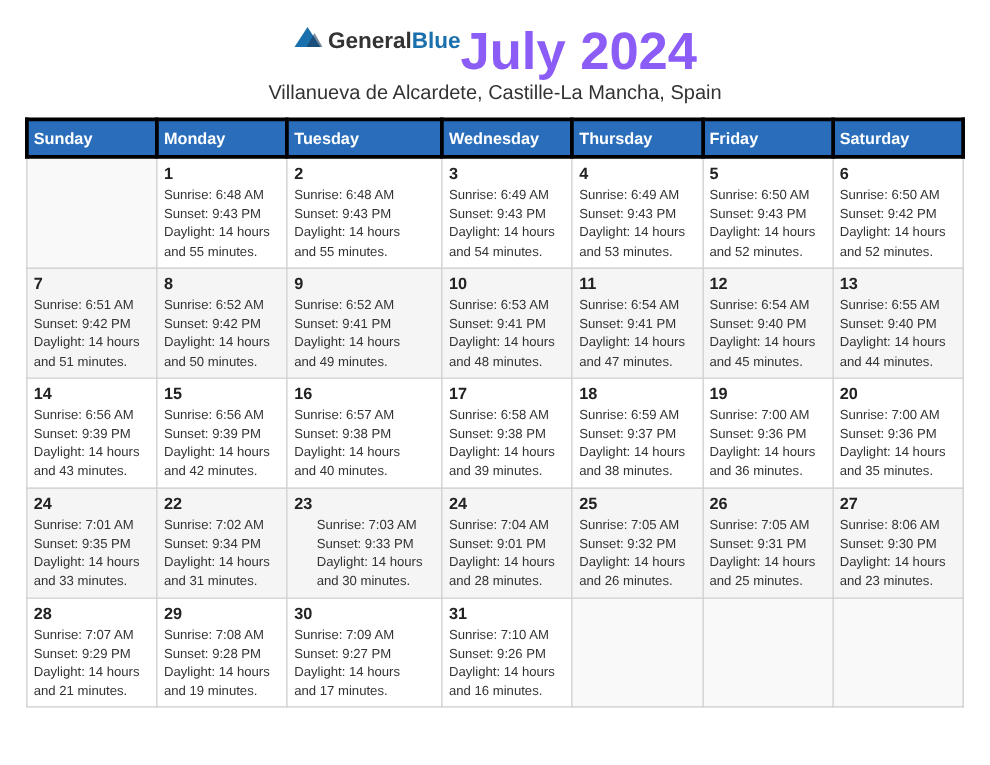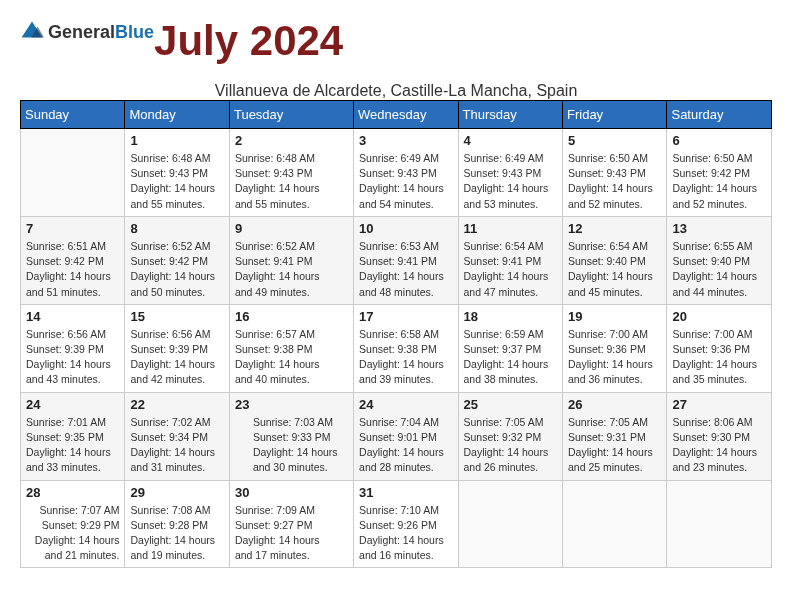--- a/index.html
+++ b/index.html
@@ -5,23 +5,23 @@
     * { box-sizing: border-box; margin: 0; padding: 0; }
     body {
       font-family: Arial, sans-serif;
       background: #fff;
       width: 792px;
       min-height: 612px;
       padding: 20px;
     }
     .header-section {
       display: flex;
-      justify-content: flex-start;
+      justify-content: center;
       align-items: flex-start;
-      margin-bottom: 20px;
+      margin-bottom: 4px;
     }
     .logo {
       display: flex;
       align-items: center;
       gap: 4px;
     }
     .logo-text-general {
       font-size: 18px;
       font-weight: bold;
       color: #333;
@@ -31,43 +31,44 @@
       font-weight: bold;
       color: #1a6fad;
     }
     .logo-icon {
       width: 24px;
       height: 24px;
     }
     .month-title {
       font-size: 42px;
       font-weight: bold;
-      color: #7f1d1d;
+      color: #8b5cf6;
       text-align: right;
       line-height: 1;
     }
     .location-title {
       text-align: center;
       font-size: 16px;
       color: #333;
+      margin-bottom: 10px;
       font-weight: normal;
     }
     table {
       width: 100%;
       border-collapse: collapse;
       font-size: 11px;
     }
     thead th {
       background-color: #2a6ebb;
       color: #fff;
       padding: 6px 4px;
       text-align: left;
       font-size: 13px;
-      font-weight: normal;
-      border: 1px solid #000000;
+      font-weight: bold;
+      border: 3px solid #000000;
     }
     tbody td {
       border: 1px solid #ccc;
       vertical-align: top;
       padding: 4px 5px;
       min-height: 80px;
       background: #fff;
     }
     tbody tr:nth-child(even) td {
       background: #f5f5f5;
@@ -313,21 +314,21 @@
           <span class="day-number">27</span>
           <div class="day-info" style="white-space: pre-line;">Sunrise: 8:06 AM
 Sunset: 9:30 PM
 Daylight: 14 hours
 and 23 minutes.</div>
         </td>
       </tr>
       <tr>
         <td>
           <span class="day-number">28</span>
-          <div class="day-info" style="white-space: pre-line; text-align: right;">Sunrise: 7:07 AM
+          <div class="day-info" style="white-space: pre-line;">Sunrise: 7:07 AM
 Sunset: 9:29 PM
 Daylight: 14 hours
 and 21 minutes.</div>
         </td>
         <td>
           <span class="day-number">29</span>
           <div class="day-info" style="white-space: pre-line;">Sunrise: 7:08 AM
 Sunset: 9:28 PM
 Daylight: 14 hours
 and 19 minutes.</div>

